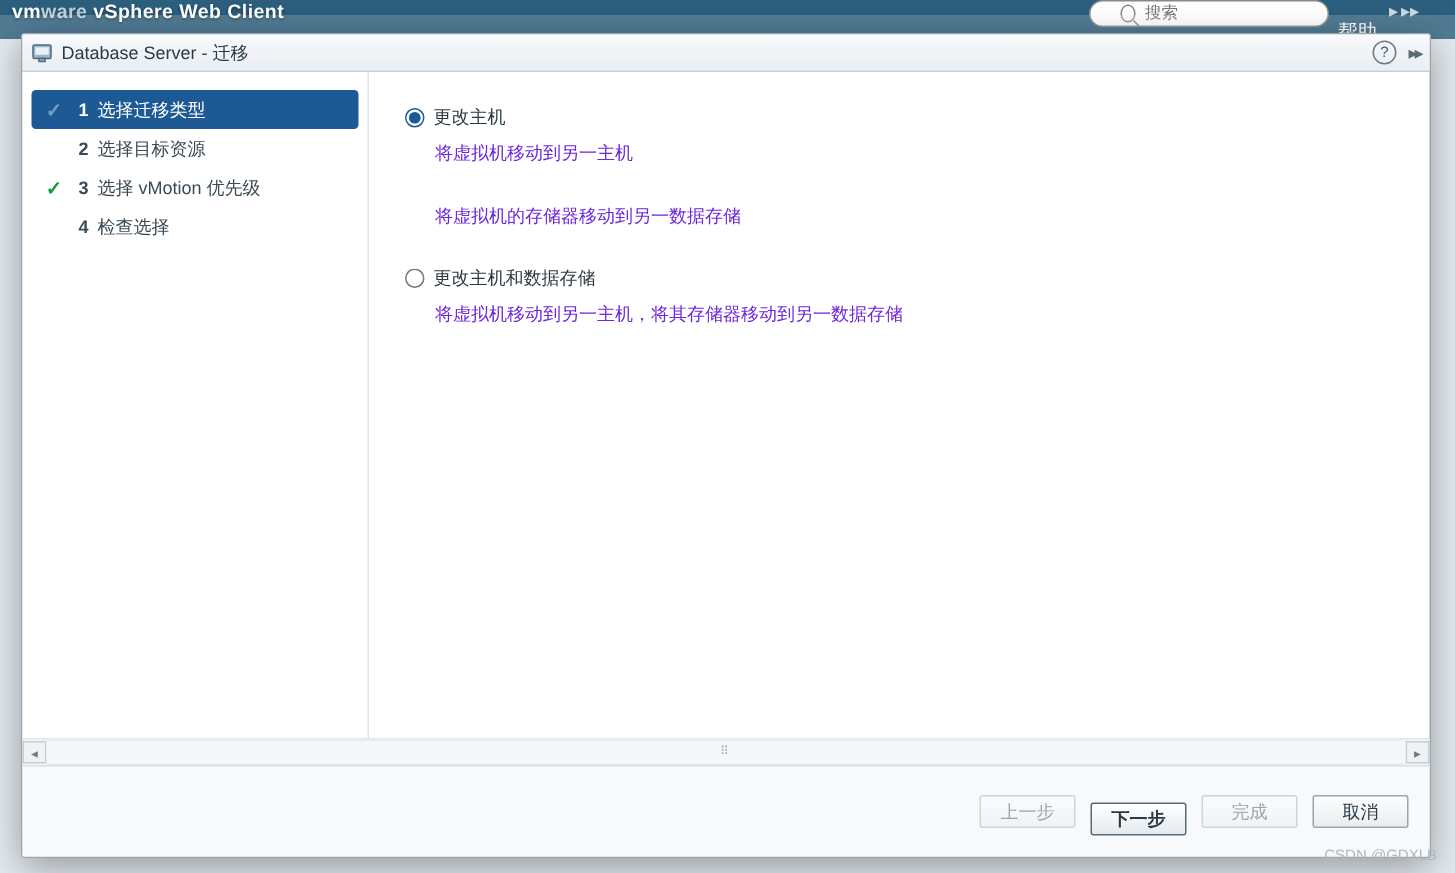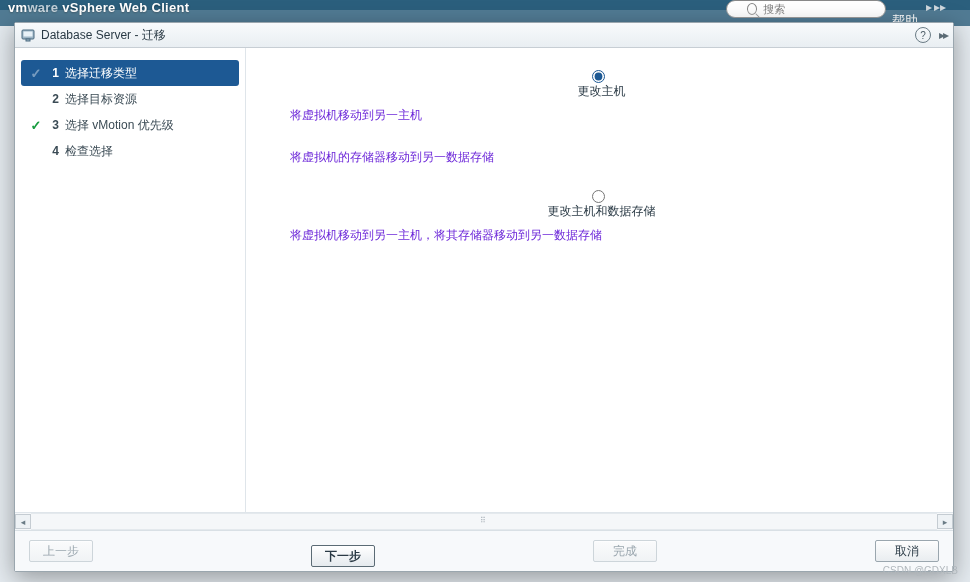--- a/index.html
+++ b/index.html
@@ -120,21 +120,21 @@
   }
   .wiz-step.active .chk { color:#fff;opacity:.4;}
   .wiz-step .label{white-space:nowrap}
 
   .wiz-content {
     flex: 1;
     padding: 22px 20px 0 24px;
     overflow: hidden;
     position: relative;
   }
-  .opt-row { margin: 0 0 6px 0; display:flex; align-items:center;flex-direction:column;}
+  .opt-row { margin: 0 0 6px 0; display:flex; align-items:center;}
   .opt-row input[type=radio] { margin: 0 6px 0 0; accent-color:#1d5994;}
   .opt-row label { color:#2a3a45; font-size:12px; cursor:pointer;}
   .opt-desc {
     margin: 4px 0 24px 20px;
     color: #6d28d9;
     font-size: 12px;
     line-height: 1.5;
   }
 
   .dlg-scroll {
@@ -151,22 +151,22 @@
   }
   .scr-track{flex:1;height:15px;background:#f5f7f9;border-top:1px solid #e4e9ed;border-bottom:1px solid #e4e9ed;position:relative;}
   .scr-grip{position:absolute;left:50%;top:2px;transform:translateX(-50%);color:#aab3ba;font-size:8px;letter-spacing:2px;}
 
   .dlg-footer {
     height: 40px;
     border-top: 1px solid #d9e0e5;
     background: #f7f9fb;
     display: flex;
     align-items: center;
-    justify-content: space-between;
-    padding: 0 14px;
+    justify-content: flex-end;
+    padding: 10px 14px;
     gap: 10px;
   }
   .btn {
     min-width: 64px;
     height: 22px;
     padding: 0 12px;
     border: 1px solid #9aa6ae;
     background: linear-gradient(#fdfdfd,#e9edf0);
     color: #2a3a45;
     font-size: 12px;

